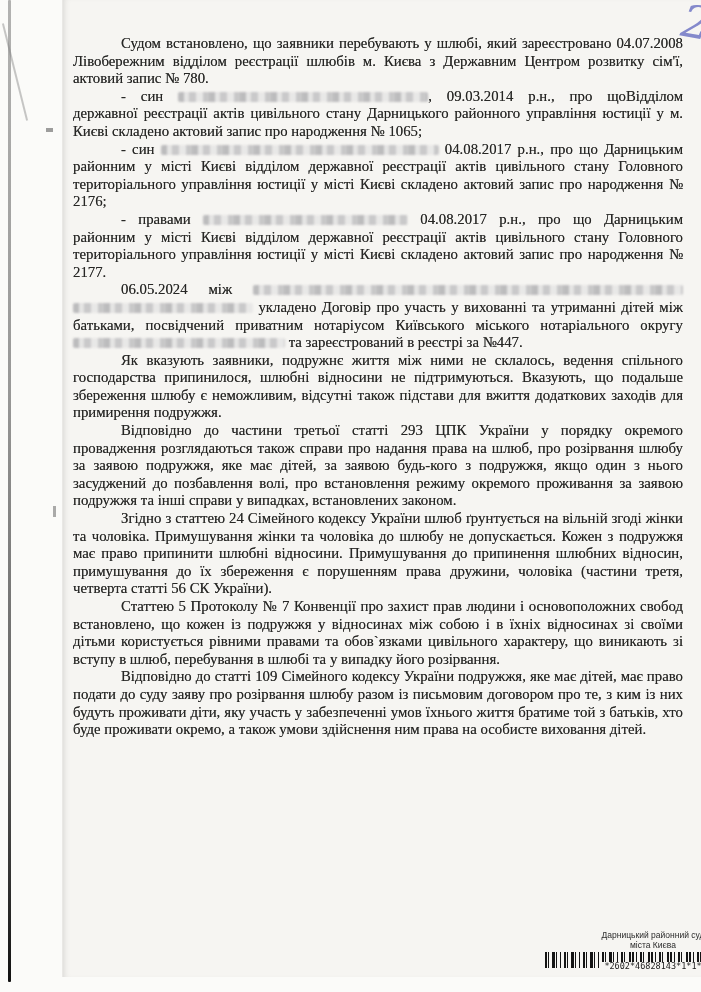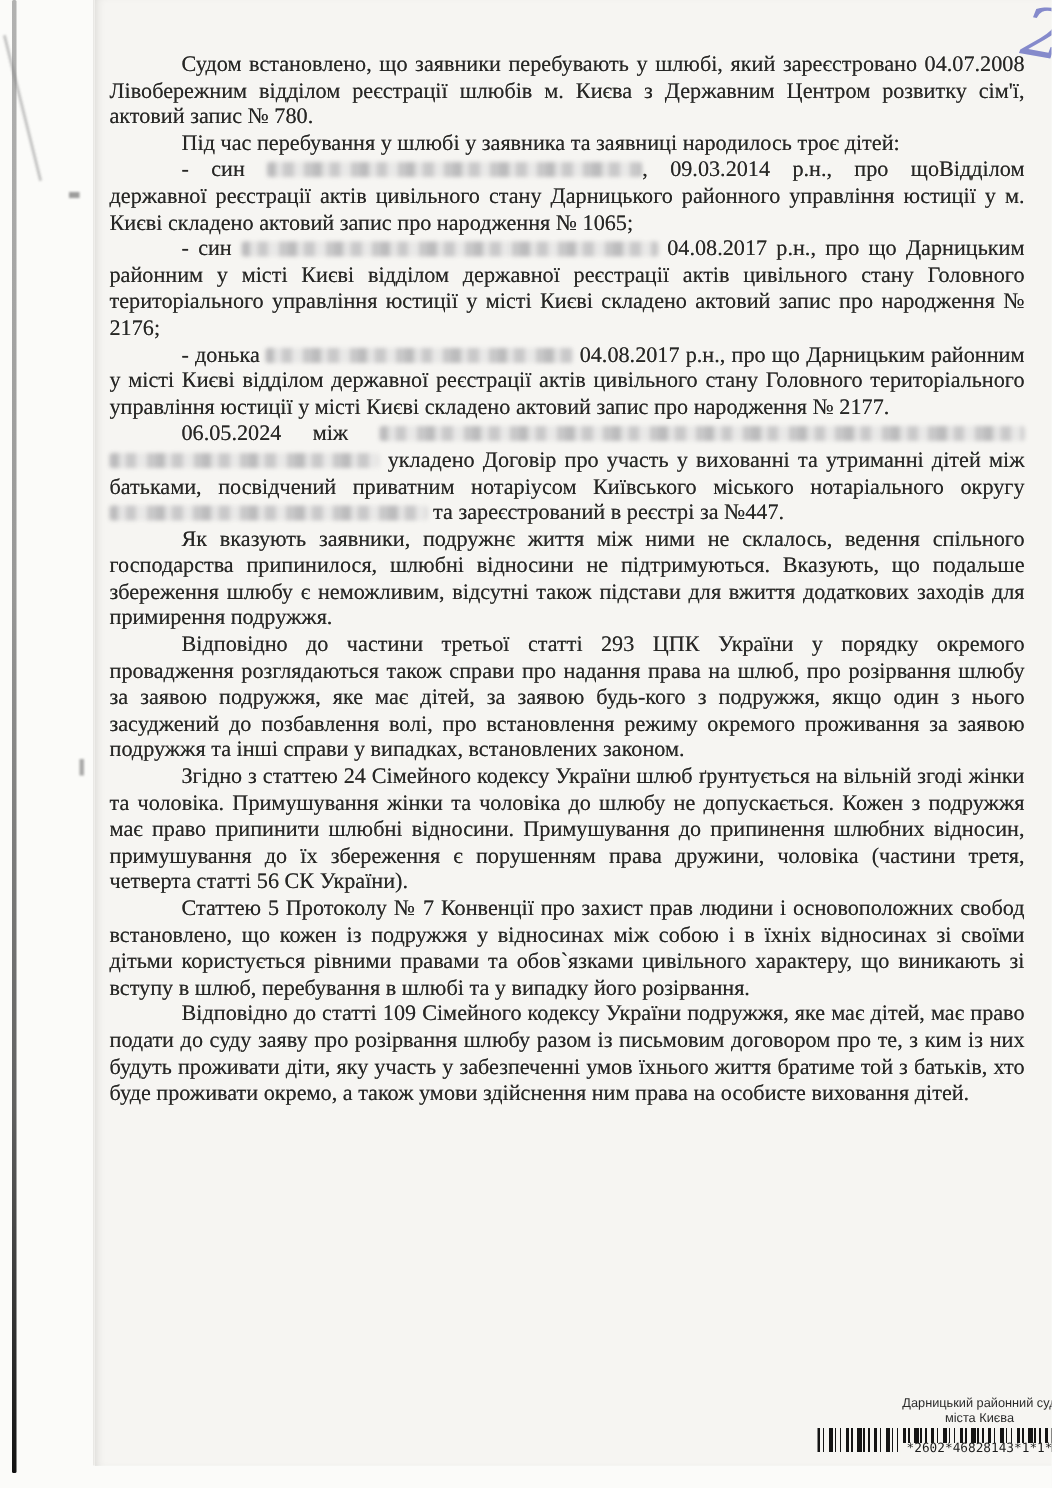--- a/index.html
+++ b/index.html
@@ -129,24 +129,23 @@
   <div class="scan-crease"></div>
   <div class="scan-speck-1"></div>
   <div class="scan-speck-2"></div>
 
   <div class="sheet">
 
     <div class="handwritten-page-num">2</div>
 
     <div class="doc-body">
         <p><span>Судом встановлено, що заявники перебувають у шлюбі, який зареєстровано 04.07.2008 Лівобережним відділом реєстрації шлюбів м. Києва з Державним Центром розвитку сім'ї, актовий запис № 780.</span></p>
-        <p><span>Під час перебування у шлюбі у заявника та заявниці народилось троє дітей:</span></p>
         <p><span>- син </span><span class="redacted" style="width: 250px;"></span><span>, 09.03.2014 р.н., про щоВідділом державної реєстрації актів цивільного стану Дарницького районного управління юстиції у м. Києві складено актовий запис про народження № 1065;</span></p>
         <p><span>- син </span><span class="redacted" style="width: 278px;"></span><span> 04.08.2017 р.н., про що Дарницьким районним у місті Києві відділом державної реєстрації актів цивільного стану Головного територіального управління юстиції у місті Києві складено актовий запис про народження № 2176;</span></p>
-        <p><span>- донька </span><span class="redacted" style="width: 205px;"></span><span> 04.08.2017 р.н., про що Дарницьким районним у місті Києві відділом державної реєстрації актів цивільного стану Головного територіального управління юстиції у місті Києві складено актовий запис про народження № 2177.</span></p>
+        <p><span>- правами </span><span class="redacted" style="width: 205px;"></span><span> 04.08.2017 р.н., про що Дарницьким районним у місті Києві відділом державної реєстрації актів цивільного стану Головного територіального управління юстиції у місті Києві складено актовий запис про народження № 2177.</span></p>
         <p><span>06.05.2024 між </span><span class="redacted" style="width: 430px;"></span><span> </span><span class="redacted" style="width: 180px;"></span><span> укладено Договір про участь у вихованні та утриманні дітей між батьками, посвідчений приватним нотаріусом Київського міського нотаріального округу </span><span class="redacted" style="width: 212px;"></span><span> та зареєстрований в реєстрі за №447.</span></p>
         <p><span>Як вказують заявники, подружнє життя між ними не склалось, ведення спільного господарства припинилося, шлюбні відносини не підтримуються. Вказують, що подальше збереження шлюбу є неможливим, відсутні також підстави для вжиття додаткових заходів для примирення подружжя.</span></p>
         <p><span>Відповідно до частини третьої статті 293 ЦПК України у порядку окремого провадження розглядаються також справи про надання права на шлюб, про розірвання шлюбу за заявою подружжя, яке має дітей, за заявою будь-кого з подружжя, якщо один з нього засуджений до позбавлення волі, про встановлення режиму окремого проживання за заявою подружжя та інші справи у випадках, встановлених законом.</span></p>
         <p><span>Згідно з статтею 24 Сімейного кодексу України шлюб ґрунтується на вільній згоді жінки та чоловіка. Примушування жінки та чоловіка до шлюбу не допускається. Кожен з подружжя має право припинити шлюбні відносини. Примушування до припинення шлюбних відносин, примушування до їх збереження є порушенням права дружини, чоловіка (частини третя, четверта статті 56 СК України).</span></p>
         <p><span>Статтею 5 Протоколу № 7 Конвенції про захист прав людини і основоположних свобод встановлено, що кожен із подружжя у відносинах між собою і в їхніх відносинах зі своїми дітьми користується рівними правами та обов`язками цивільного характеру, що виникають зі вступу в шлюб, перебування в шлюбі та у випадку його розірвання.</span></p>
         <p><span>Відповідно до статті 109 Сімейного кодексу України подружжя, яке має дітей, має право подати до суду заяву про розірвання шлюбу разом із письмовим договором про те, з ким із них будуть проживати діти, яку участь у забезпеченні умов їхнього життя братиме той з батьків, хто буде проживати окремо, а також умови здійснення ним права на особисте виховання дітей.</span></p>
       </div>
 
     <div class="stamp">
       <div class="stamp-line">Дарницький районний суд</div>

